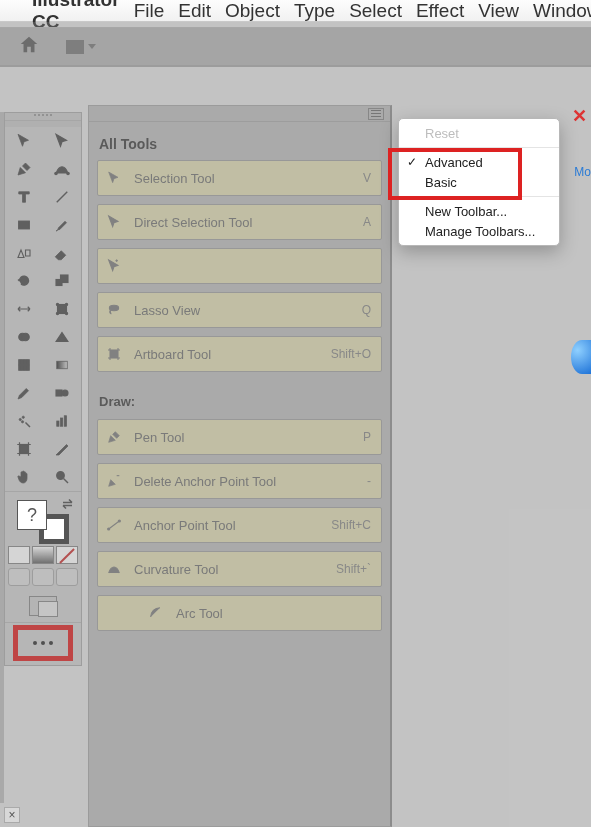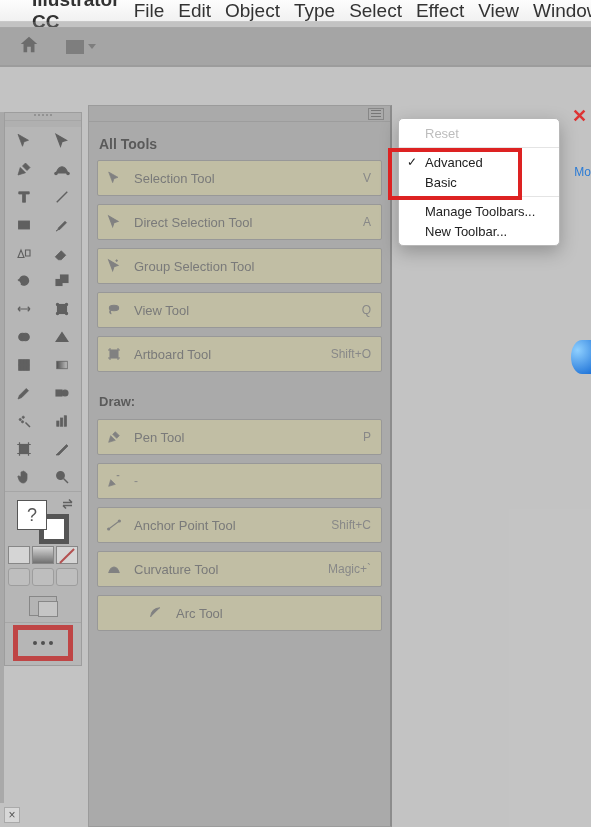--- a/index.html
+++ b/index.html
@@ -368,31 +368,30 @@
     <span class="lbl">Direct Selection Tool</span>
     <span class="sc">A</span>
   </div>
   <div class="toolrow">
     <span class="ico">
         <svg viewBox="0 0 24 24" fill="none" stroke-width="1.6">
           <path d="M4 3l6 16 2-6 6-2z"></path>
           <path d="M14 4h4M16 2v4" stroke-width="1.4"></path>
         </svg>
       </span>
-    <span class="lbl">Group Selection Tool</span>
     <span class="sc"></span>
   </div>
   <div class="toolrow">
     <span class="ico">
         <svg viewBox="0 0 24 24" fill="none" stroke-width="1.6">
           <ellipse cx="12" cy="9" rx="7" ry="4"></ellipse>
           <path d="M7 12c-2 2-2 5 1 6"></path>
         </svg>
       </span>
-    <span class="lbl">View Tool</span>
+    <span class="lbl">Lasso View</span>
     <span class="sc">Q</span>
   </div>
   <div class="toolrow">
     <span class="ico">
         <svg viewBox="0 0 24 24" fill="none" stroke-width="1.6">
           <rect x="6" y="6" width="12" height="12"></rect>
           <path d="M6 3v3M18 3v3M6 21v-3M18 21v-3M3 6h3M3 18h3M21 6h-3M21 18h-3"></path>
         </svg>
       </span>
     <span class="lbl">Artboard Tool</span>
@@ -410,41 +409,42 @@
     <span class="lbl">Pen Tool</span>
     <span class="sc">P</span>
   </div>
   <div class="toolrow">
     <span class="ico">
         <svg viewBox="0 0 24 24">
           <path d="M4 20l3-10 7 7-10 3z"></path>
           <path d="M16 4h4" stroke-width="1.6"></path>
         </svg>
       </span>
+    <span class="lbl">Delete Anchor Point Tool</span>
     <span class="sc">-</span>
   </div>
   <div class="toolrow">
     <span class="ico">
         <svg viewBox="0 0 24 24" fill="none" stroke-width="1.6">
           <path d="M4 18L20 6"></path>
           <circle cx="4" cy="18" r="1.6" fill="#7d7d7d"></circle>
           <circle cx="20" cy="6" r="1.6" fill="#7d7d7d"></circle>
         </svg>
       </span>
     <span class="lbl">Anchor Point Tool</span>
     <span class="sc">Shift+C</span>
   </div>
   <div class="toolrow">
     <span class="ico">
         <svg viewBox="0 0 24 24" fill="none" stroke-width="1.6">
           <path d="M4 18c4-12 12-12 16 0"></path>
         </svg>
       </span>
     <span class="lbl">Curvature Tool</span>
-    <span class="sc">Magic+`</span>
+    <span class="sc">Shift+`</span>
   </div>
   <div class="toolrow" style="margin-bottom:16px;padding-left:48px;">
     <span class="ico">
         <svg viewBox="0 0 24 24" fill="none" stroke-width="1.6">
           <path d="M4 18c0-8 6-14 14-14"></path>
         </svg>
       </span>
     <span class="lbl">Arc Tool</span>
     <span class="sc"></span>
   </div>
@@ -460,24 +460,24 @@
   <hr>
   <div class="item">
       <span class="chk">✓</span>
       <span>Advanced</span>
     </div>
   <div class="item">
       <span>Basic</span>
     </div>
   <hr>
   <div class="item">
+      <span>New Toolbar...</span>
+    </div>
+  <div class="item">
       <span>Manage Toolbars...</span>
-    </div>
-  <div class="item">
-      <span>New Toolbar...</span>
     </div>
 </div>
 <div class="ctx-highlight"></div>
 
 <span class="close-red">✕</span>
 <span class="rightfrag">Mo</span>
 <div class="rightblob"></div>
 
 <div class="close-x">×</div>
 

